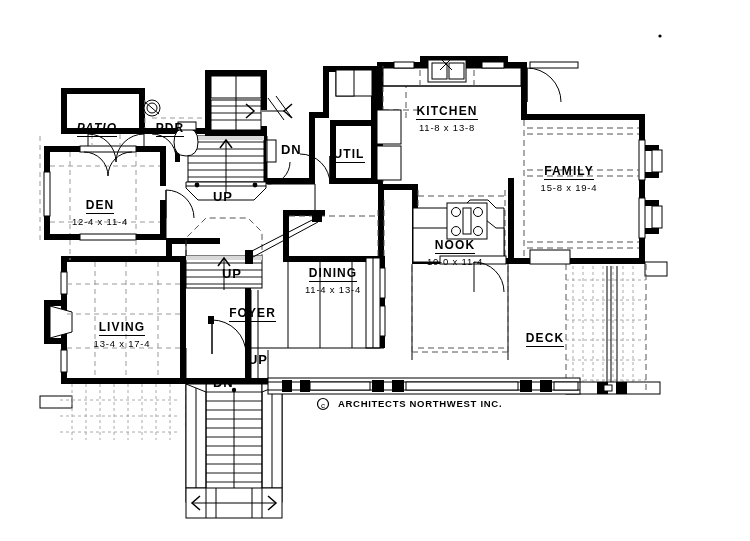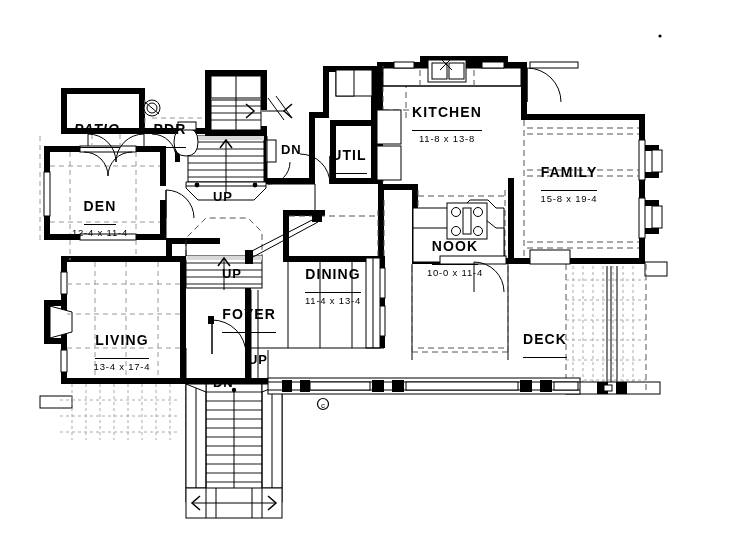--- a/index.html
+++ b/index.html
@@ -31,24 +31,24 @@
     text-align: center;
     color: #000000;
     font-family: "Liberation Sans", sans-serif;
     letter-spacing: 0.6px;
     white-space: nowrap;
     line-height: 1.25;
     user-select: none;
   }
   .room-label .rname {
     display: inline-block;
-    font-size: 14px;
+    font-size: 12px;
     font-weight: 700;
     border-bottom: 1.2px solid #000;
-    padding-bottom: 8px;
+    padding-bottom: 0px;
     letter-spacing: 1.1px;
     margin-top: 16px;
   }
   .room-label .rdim {
     display: block;
     font-size: 9.5px;
     font-weight: 400;
     margin-top: 2px;
     letter-spacing: 0.8px;
   }
@@ -505,32 +505,35 @@
       <text x="323" y="408" font-family="Liberation Sans, sans-serif" font-size="8" text-anchor="middle" fill="#000">c</text>
       <circle cx="660" cy="36" r="1.6" fill="#000"></circle>
     </g>
 
   </svg>
 
   <div id="room-labels">
       <div class="room-label" style="left: 37px; top: 105px; width: 120px; font-style: italic;"><span class="rname">PATIO</span></div>
       <div class="room-label" style="left: 110px; top: 105px; width: 120px;"><span class="rname">PDR</span></div>
       <div class="room-label" style="left: 40px; top: 182px; width: 120px;"><span class="rname">DEN</span><span class="rdim">12-4 x 11-4</span></div>
-      <div class="room-label" style="left: 62px; top: 316px; width: 120px;"><span class="rname">LIVING</span><span class="rdim">13-4 x 17-4</span></div>
+      <div class="room-label" style="left: 62px; top: 304px; width: 120px;"><span class="rname">LIVING</span><span class="rdim">13-4 x 17-4</span></div>
       <div class="room-label" style="left: 156px; top: 290px; width: 120px; text-align: right;"><span class="rname">FOYER</span></div>
       <div class="room-label" style="left: 273px; top: 250px; width: 120px;"><span class="rname">DINING</span><span class="rdim">11-4 x 13-4</span></div>
       <div class="room-label" style="left: 289px; top: 131px; width: 120px;"><span class="rname">UTIL</span></div>
       <div class="room-label" style="left: 387px; top: 88px; width: 120px;"><span class="rname">KITCHEN</span><span class="rdim">11-8 x 13-8</span></div>
       <div class="room-label" style="left: 395px; top: 222px; width: 120px;"><span class="rname">NOOK</span><span class="rdim">10-0 x 11-4</span></div>
       <div class="room-label" style="left: 509px; top: 148px; width: 120px;"><span class="rname">FAMILY</span><span class="rdim">15-8 x 19-4</span></div>
       <div class="room-label" style="left: 485px; top: 315px; width: 120px;"><span class="rname">DECK</span></div>
     </div>
 
   <div id="stair-markers">
       <div class="tiny-label" style="left: 213px; top: 189px;">UP</div>
       <div class="tiny-label" style="left: 222px; top: 266px;">UP</div>
       <div class="tiny-label" style="left: 281px; top: 142px;">DN</div>
       <div class="tiny-label" style="left: 248px; top: 352px;">UP</div>
       <div class="tiny-label" style="left: 213px; top: 375px;">DN</div>
     </div>
 
+  <div class="credit" style="left:338px; top:398px;">
+    <span>ARCHITECTS NORTHWEST INC.</span>
+  </div>
 
 </div>
 
 </body></html>

